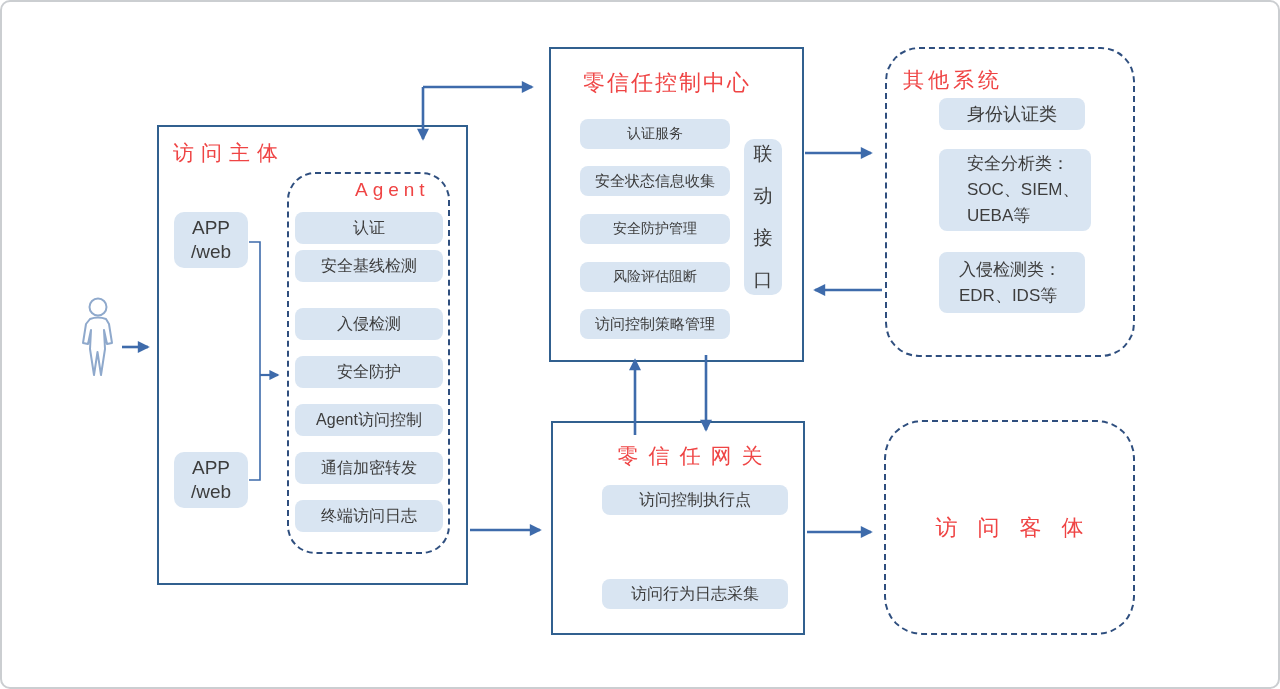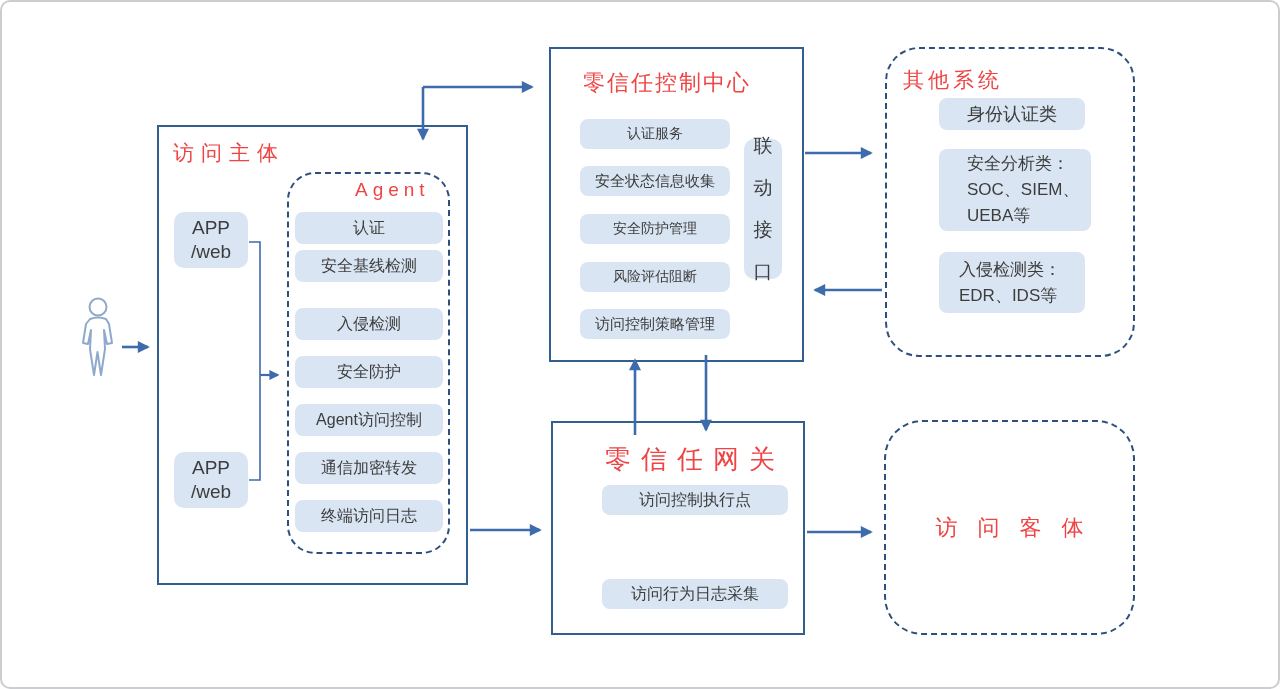--- a/index.html
+++ b/index.html
@@ -51,21 +51,21 @@
 
   .agent-box { left: 285px; top: 170px; width: 163px; height: 382px; border-radius: 28px; }
   .agent-title { right: 845px; top: 177px; font-size: 19px; letter-spacing: 5px; }
   .agent-pill { left: 293px; width: 148px; height: 32px; font-size: 16px; }
 
   
   .control-title { left: 581px; top: 66px; font-size: 22px; letter-spacing: 2px; }
   .control-pill { left: 578px; width: 150px; height: 30px; font-size: 14px; }
   .control-pill.small { font-size: 15px; }
   .linkage-pill {
-    left: 742px; top: 137px; width: 38px; height: 140px;
+    left: 742px; top: 137px; width: 38px; height: 156px;
     border-radius: 10px;
   }
   .linkage-pill span {
     display: inline-block;
     width: 1em;
     font-size: 19px;
     line-height: 42px;
     word-break: break-all;
     text-align: center;
   }
@@ -73,21 +73,21 @@
   
   .other-box { left: 883px; top: 45px; width: 250px; height: 310px; border-radius: 34px; }
   .other-title { left: 901px; top: 64px; font-size: 21px; letter-spacing: 4px; }
   .other-pill { text-align: left; justify-content: flex-start; padding-left: 20px; line-height: 26px; font-size: 17px; }
   .other-pill-1 { left: 937px; top: 96px; width: 146px; height: 32px; justify-content: center; padding-left: 0; font-size: 18px; }
   .other-pill-2 { left: 937px; top: 147px; width: 152px; height: 82px; padding-left: 28px; }
   .other-pill-3 { left: 937px; top: 250px; width: 146px; height: 61px; }
   .other-pill .lines { display: block; }
 
   
-  .gateway-title { left: 549px; top: 440px; width: 278px; text-align: center; font-size: 26px; letter-spacing: 10px; text-indent: 10px; }
+  .gateway-title { left: 549px; top: 440px; width: 278px; text-align: center; font-size: 21px; letter-spacing: 10px; text-indent: 10px; }
   .gateway-pill { left: 600px; width: 186px; height: 30px; font-size: 16px; }
 
   
   .object-box { left: 882px; top: 418px; width: 251px; height: 215px; border-radius: 38px; }
   .object-title {
     left: 882px; top: 418px; width: 251px; height: 215px;
     display: flex; align-items: center; justify-content: center;
     font-size: 22px; letter-spacing: 20px; text-indent: 20px;
   }
 

